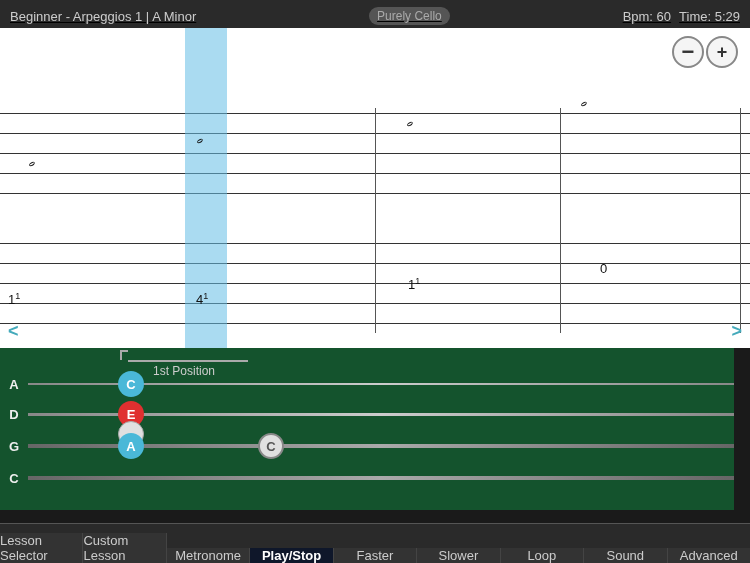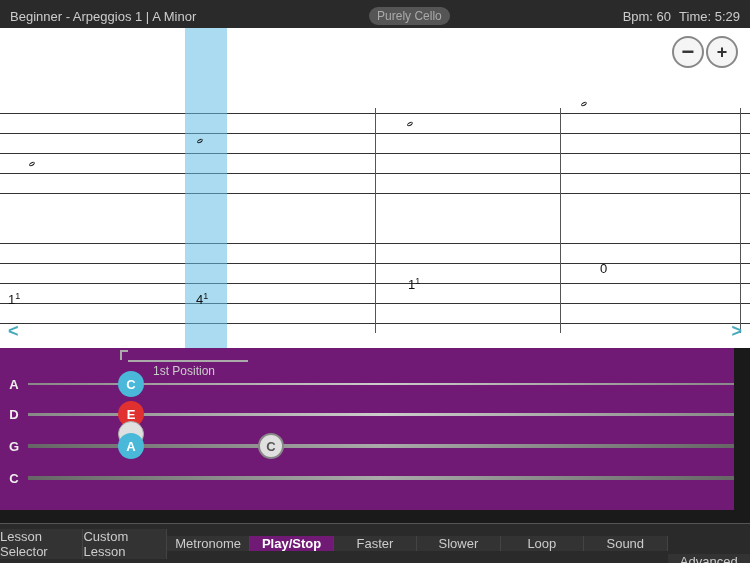--- a/index.html
+++ b/index.html
@@ -16,20 +16,21 @@
     #top-bar {
       position: absolute;
       top: 0; left: 0; right: 0;
       height: 33px;
       background: #2a2a2a;
       display: flex;
       align-items: center;
       justify-content: space-between;
       padding: 0 10px;
       border-bottom: 1px solid #444;
+      text-decoration: underline;
     }
     #top-bar-left {
       color: #ccc;
       font-size: 13px;
     }
     #top-bar-center {
       color: #aaa;
       font-size: 12px;
       background: #555;
       padding: 2px 8px;
@@ -150,21 +151,21 @@
     }
     .nav-arrow.left { left: 8px; }
     .nav-arrow.right { right: 8px; }
 
     
     #fretboard-area {
       position: absolute;
       top: 348px;
       left: 0; right: 16px;
       height: 162px;
-      background: #701a75;
+      background: #14532d;
     }
 
     
     #position-label-wrapper {
       position: absolute;
       top: 2px;
       left: 120px;
       display: flex;
       flex-direction: column;
       align-items: center;
@@ -243,37 +244,37 @@
     .dot-white { background: #e0e0e0; color: #555; border: 1px solid #aaa; }
     .dot-white-outline { background: #e0e0e0; color: #555; border: 2px solid #888; }
 
     
     #bottom-toolbar {
       position: absolute;
       bottom: 0; left: 0; right: 0;
       height: 40px;
       background: #2a2a2a;
       display: flex;
-      align-items: center;
+      align-items: flex-end;
       border-top: 1px solid #555;
     }
     .toolbar-btn {
       flex: 1;
       display: flex;
       align-items: center;
       justify-content: center;
       color: #ccc;
       font-size: 13px;
       cursor: pointer;
       border-right: 1px solid #444;
       background: #333;
     }
     .toolbar-btn:last-child { border-right: none; margin-top: 36px; }
     .toolbar-btn.active {
-      background: #701a75;
+      background: #0f172a;
       color: #fff;
       font-weight: bold;
     }
   </style>
 </head>
 <body>
 
 <div id="top-bar">
   <span id="top-bar-left">Beginner - Arpeggios 1  |  A Minor</span>
   <span id="top-bar-center">Purely Cello</span>

